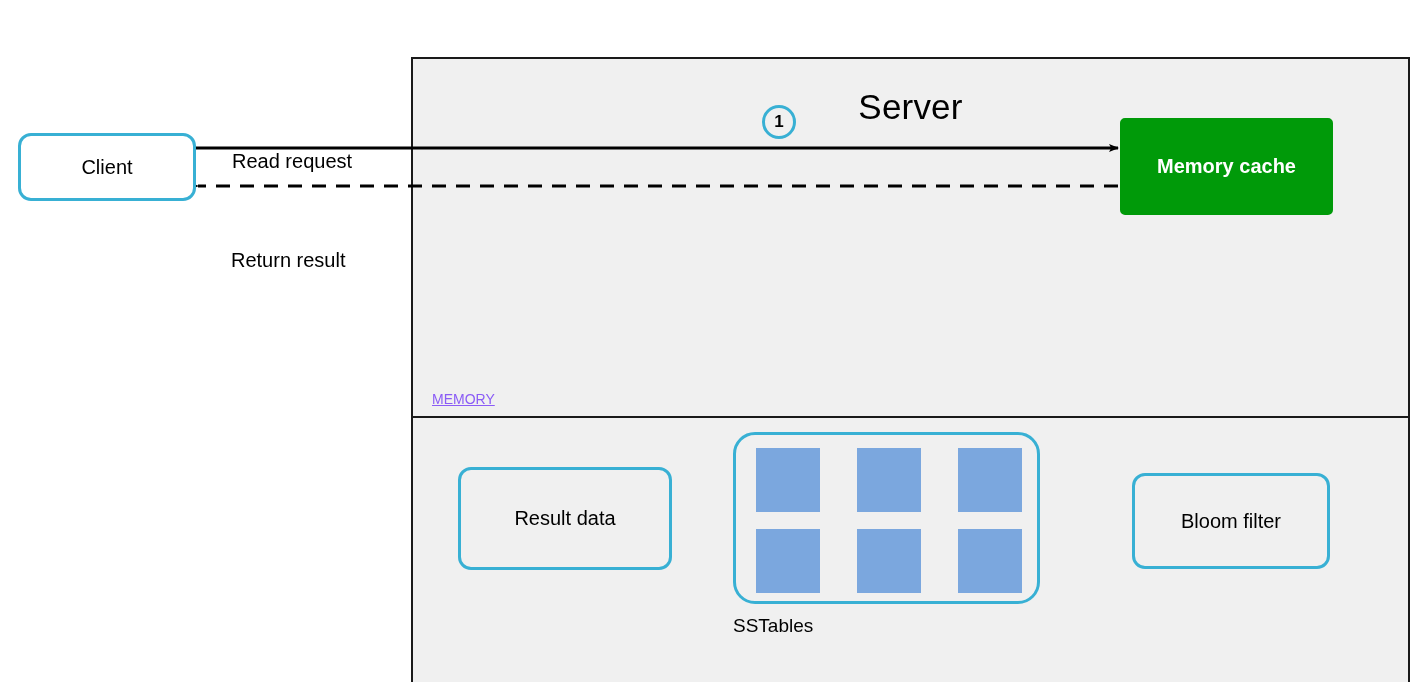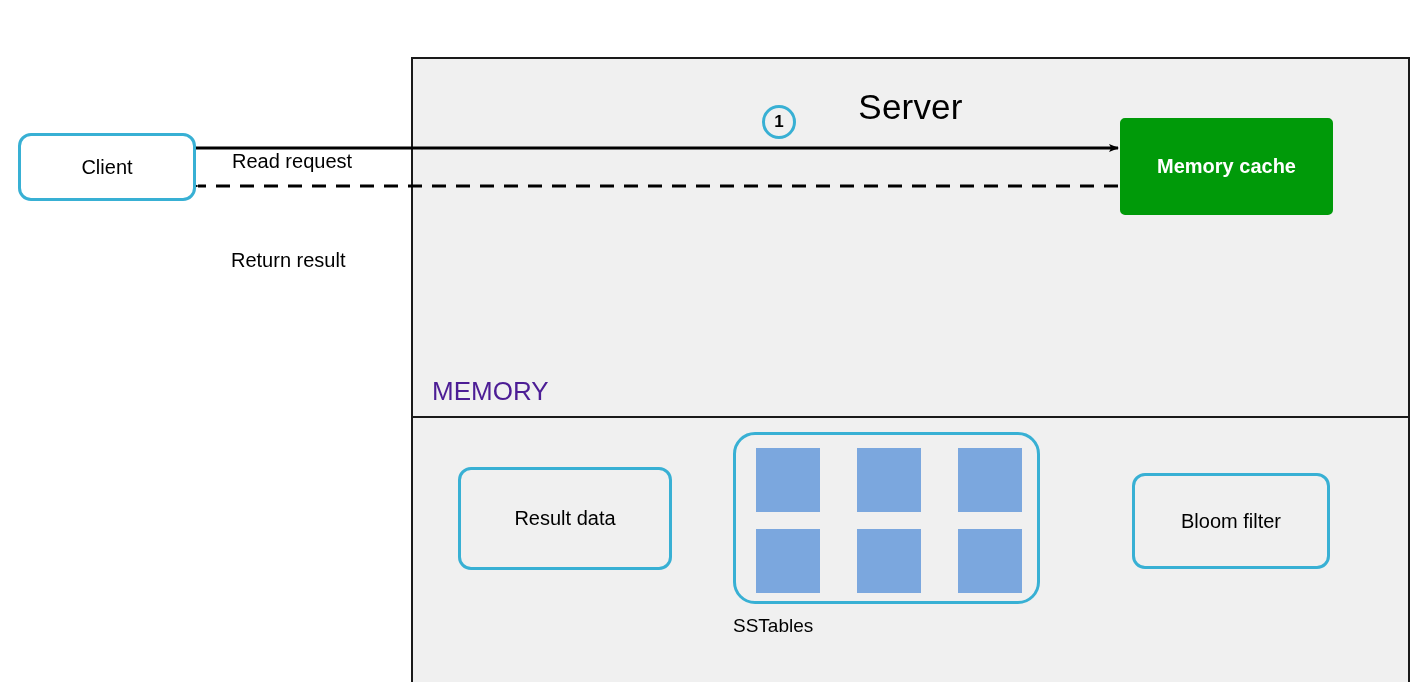--- a/index.html
+++ b/index.html
@@ -55,23 +55,24 @@
     right: 0;
     top: 28px;
     text-align: center;
     font-size: 35px;
     color: #000000;
     letter-spacing: 0.2px;
   }
 
   .region-label {
     position: absolute;
-    font-size: 26px;
-    color: #4c1d95;
-    white-space: nowrap;
+    font-size: 14px;
+    color: #8b5cf6;
+    white-space: nowrap;
+    text-decoration: underline;
   }
   .memory-label { left: 19px; bottom: 9px; }
   .disk-label   { left: 19px; top: 10px; }
 
   
   .node {
     position: absolute;
     box-sizing: border-box;
     border: 3px solid #38b0d4;
     border-radius: 13px;

